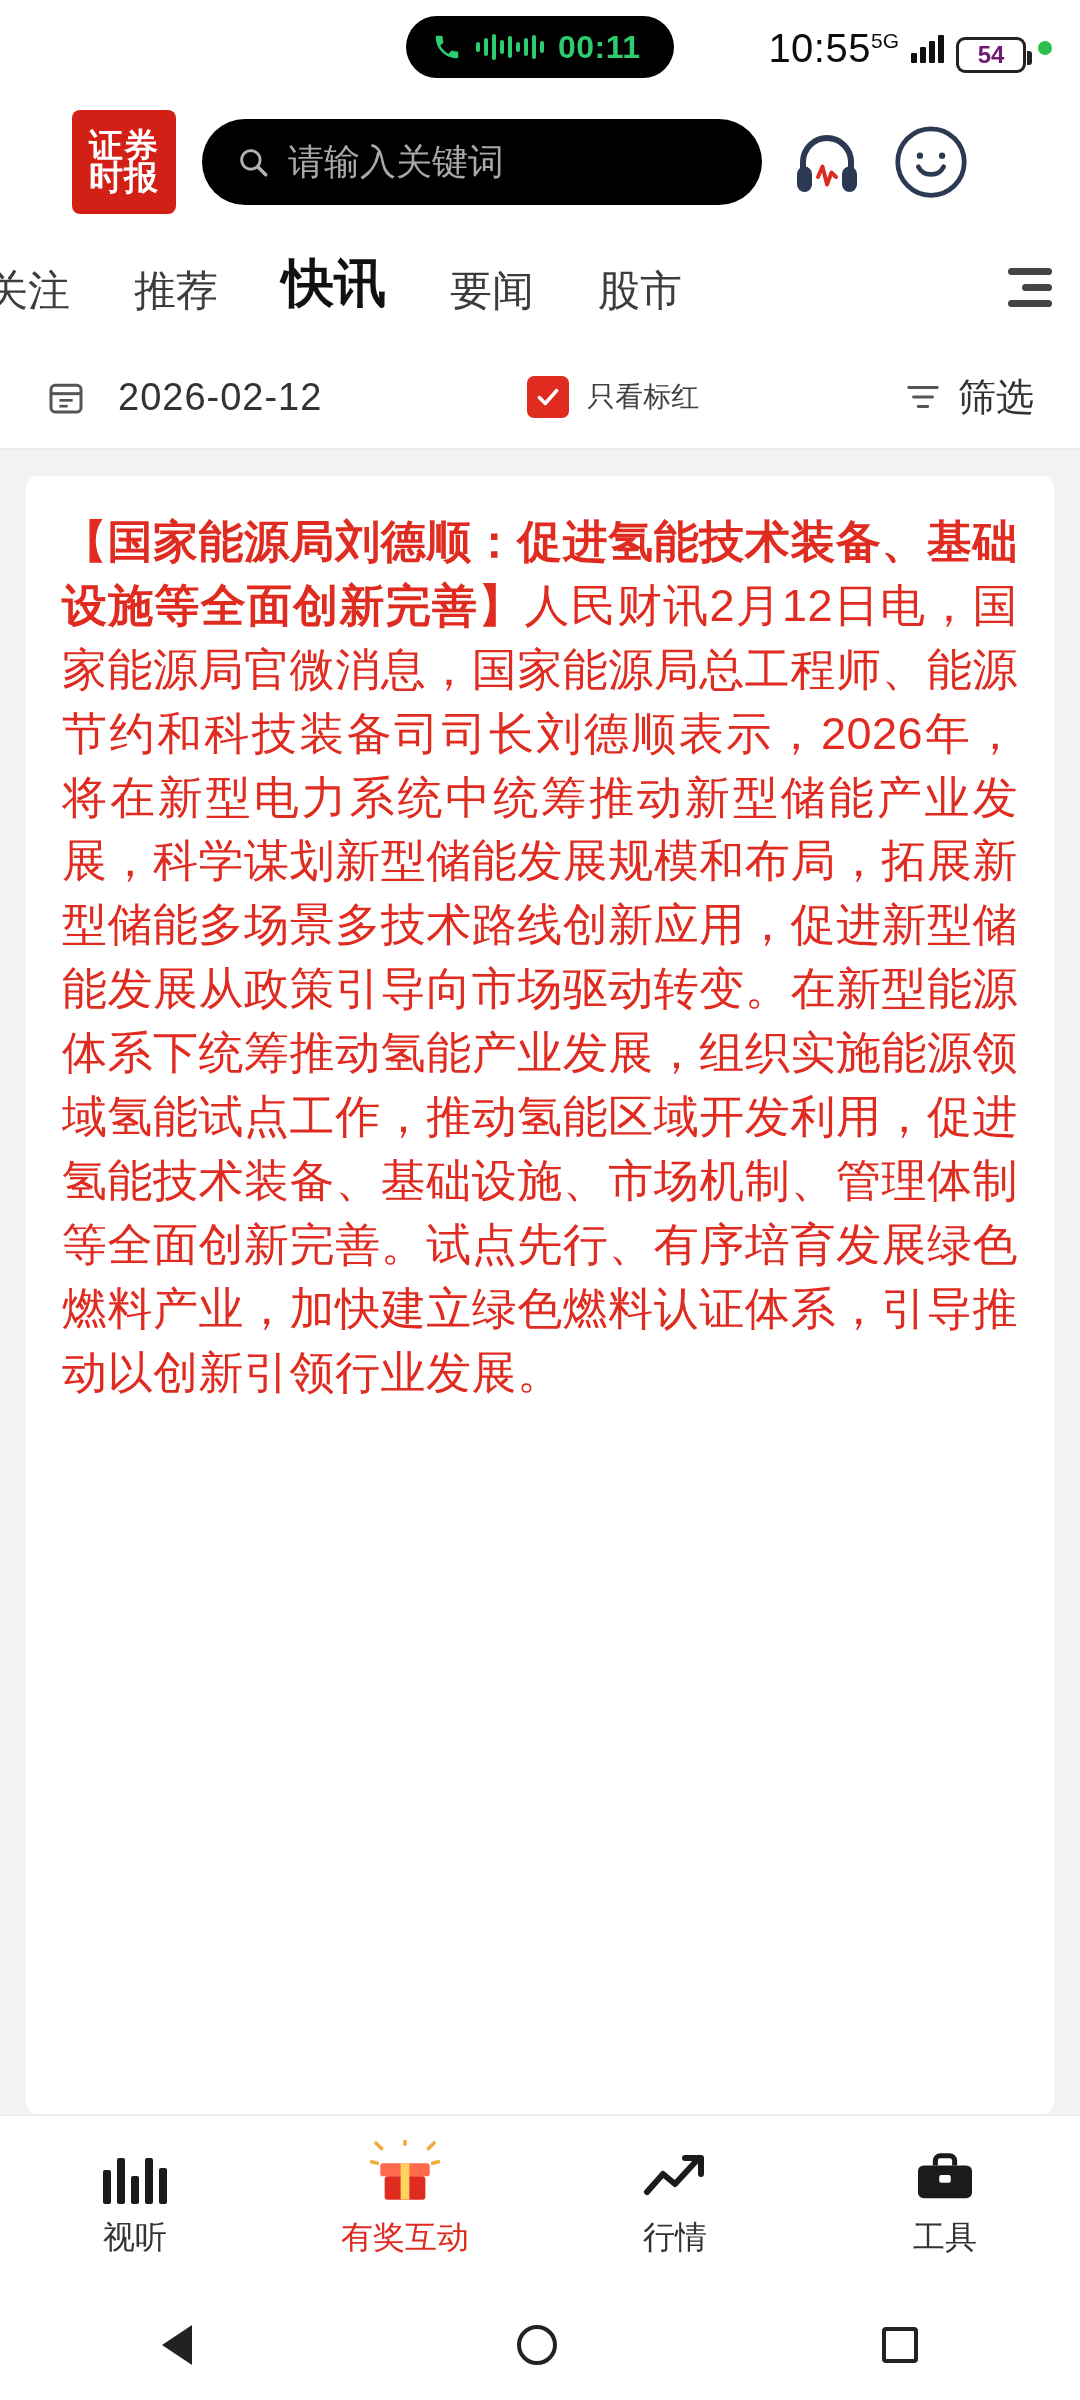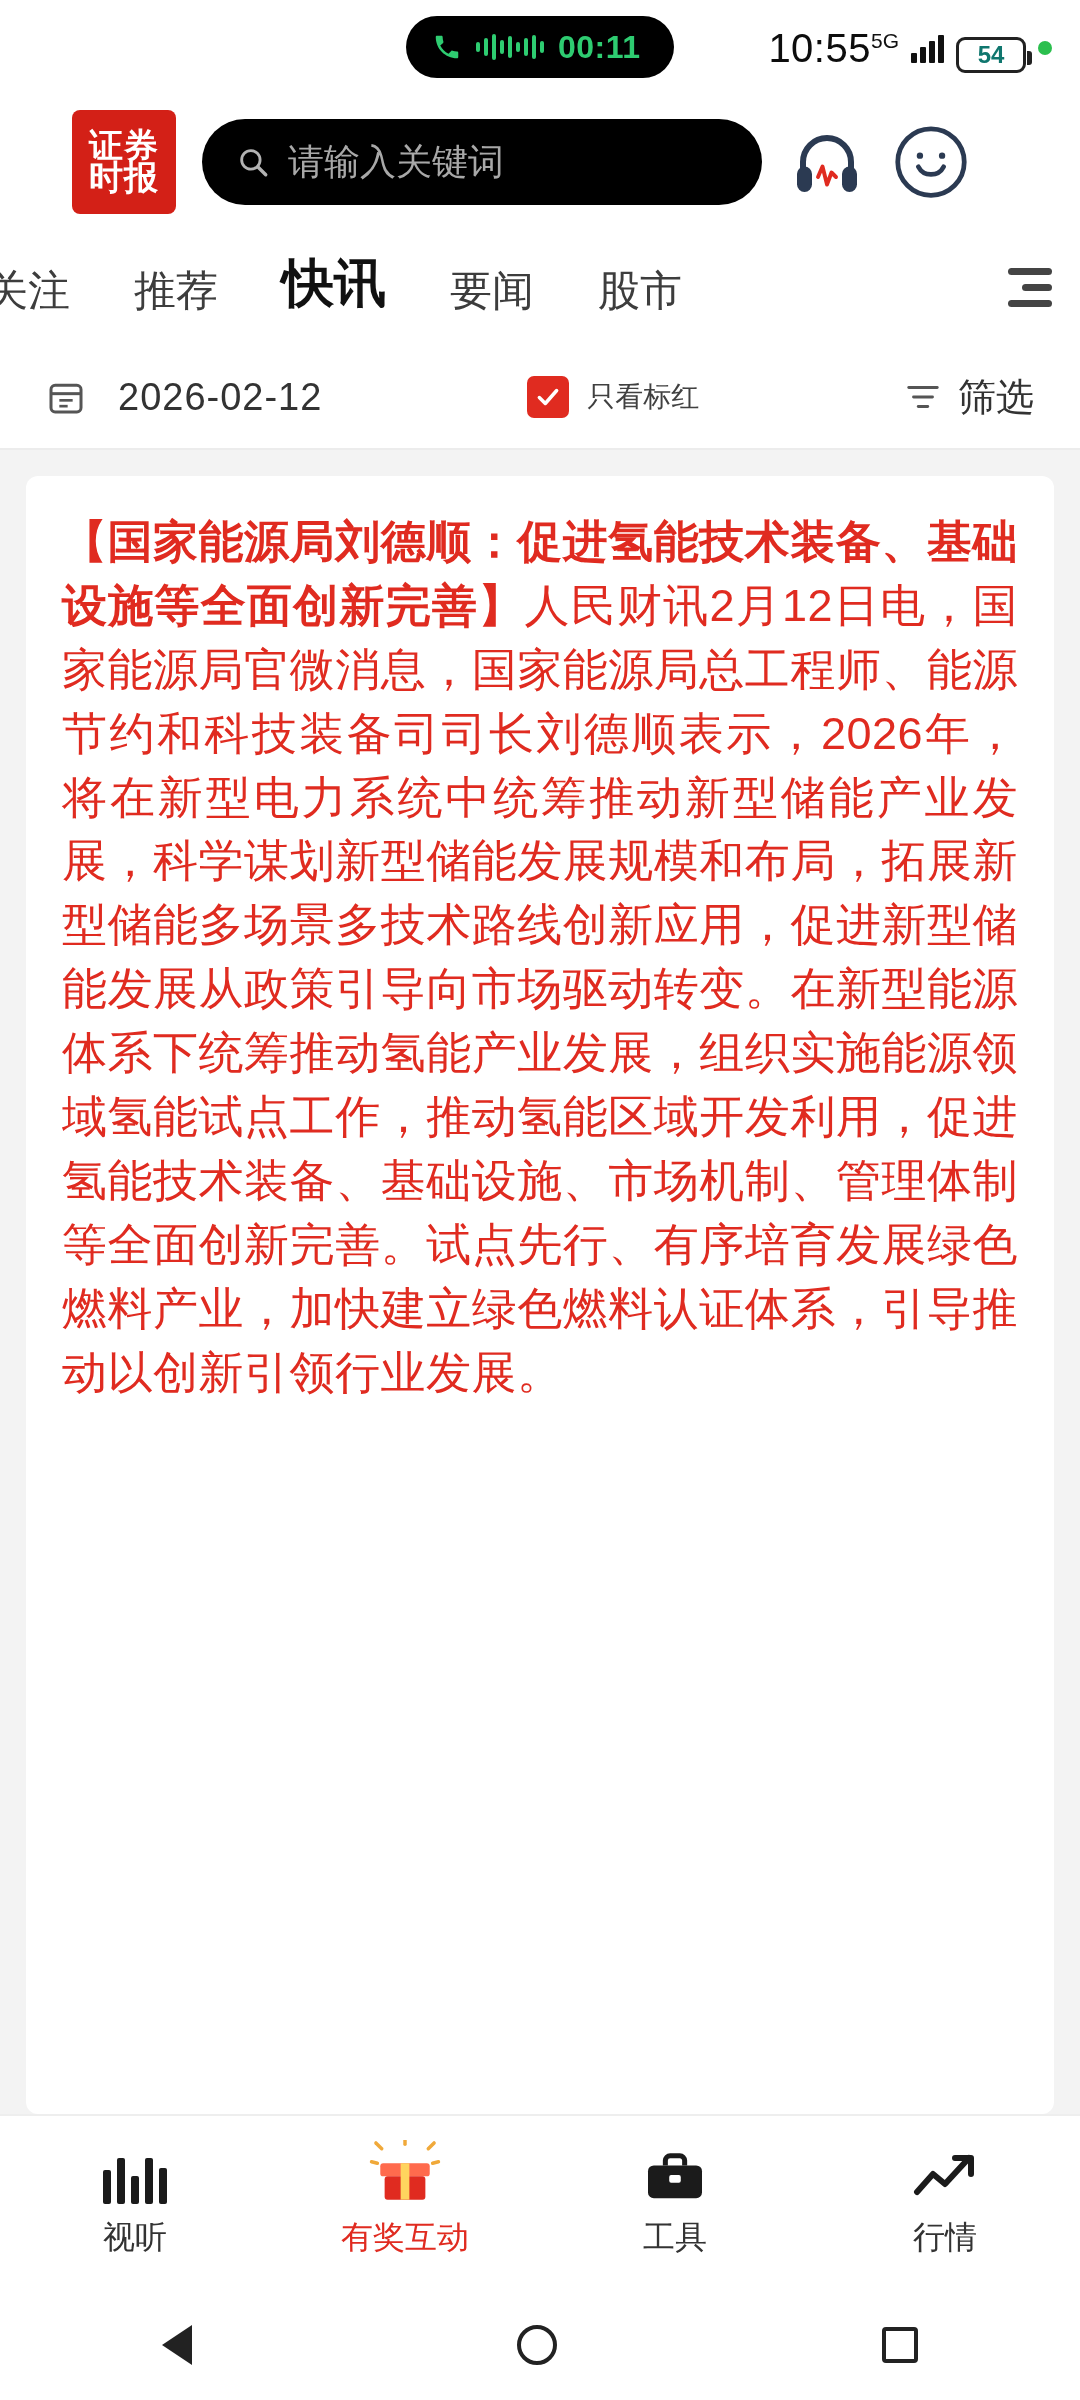--- a/index.html
+++ b/index.html
@@ -31,21 +31,21 @@
   .waves { display:flex; align-items:center; gap:4px; height:28px; }
   .waves i { display:block; width:4px; background:#2ecc71; border-radius:2px; }
   .pill-time { color:#2ecc71; font-size:32px; font-weight:600; letter-spacing:0.5px; }
   .status-right { display:flex; align-items:center; gap:12px; }
   .net-label { font-size: 21px; color:#111; line-height:1; margin-bottom:16px; }
   .sig { display:flex; align-items:flex-end; gap:3px; height:30px; }
   .sig i { width:6px; background:#111; border-radius:1px; display:block; }
   .batt {
     width:70px; height:36px; border:3px solid #222; border-radius:9px;
     display:flex; align-items:center; justify-content:center;
-    font-size:24px; color:#0f766e; font-weight:600; position:relative;margin-top:14px;
+    font-size:24px; color:#701a75; font-weight:600; position:relative;margin-top:14px;
   }
   .batt:after { content:""; position:absolute; right:-9px; top:11px; width:5px; height:14px; background:#222; border-radius:0 3px 3px 0; }
   .greendot { width:14px; height:14px; border-radius:50%; background:#2bbf4e; }
 
   
   .header { height: 132px; flex:0 0 132px; display:flex; align-items:center; padding: 0 40px; gap: 26px; }
   .logo {
     width: 104px; height: 104px; background:#d32017; border-radius:8px;
     display:flex; align-items:center; justify-content:center;
     color:#fff; font-family:"Liberation Serif", serif; font-weight:700;
@@ -303,38 +303,38 @@
           <rect x="7" y="16" width="34" height="9" rx="2" fill="#ff6a4d"></rect>
           <rect x="10" y="25" width="28" height="16" rx="2" fill="#e02b20"></rect>
           <rect x="21" y="16" width="6" height="25" fill="#ffd45e"></rect>
         </svg>
       </div>
       <div class="navlabel">有奖互动</div>
     </div>
 
     <div class="navitem">
       <div class="navicon">
+        <svg width="64" height="52" viewBox="0 0 32 26">
+          <polyline points="2,20 10,11 16,16 28,3" fill="none" stroke="#1b1b1b" stroke-width="3" stroke-linecap="round" stroke-linejoin="round"></polyline>
+          <polyline points="21,3 29,3 29,11" fill="none" stroke="#1b1b1b" stroke-width="3" stroke-linecap="round" stroke-linejoin="round"></polyline>
+        </svg>
+      </div>
+      <div class="navlabel">行情</div>
+    </div>
+
+    <div class="navitem">
+      <div class="navicon">
         <svg width="62" height="54" viewBox="0 0 32 28">
           <rect x="2" y="8" width="28" height="17" rx="3" fill="#1b1b1b"></rect>
           <path d="M11 8V5.5A2.5 2.5 0 0 1 13.5 3h5A2.5 2.5 0 0 1 21 5.5V8" fill="none" stroke="#1b1b1b" stroke-width="2.6"></path>
           <rect x="13" y="13" width="6" height="4" rx="1" fill="#fff"></rect>
         </svg>
       </div>
       <div class="navlabel">工具</div>
     </div>
-
-    <div class="navitem">
-      <div class="navicon">
-        <svg width="64" height="52" viewBox="0 0 32 26">
-          <polyline points="2,20 10,11 16,16 28,3" fill="none" stroke="#1b1b1b" stroke-width="3" stroke-linecap="round" stroke-linejoin="round"></polyline>
-          <polyline points="21,3 29,3 29,11" fill="none" stroke="#1b1b1b" stroke-width="3" stroke-linecap="round" stroke-linejoin="round"></polyline>
-        </svg>
-      </div>
-      <div class="navlabel">行情</div>
-    </div>
   </div>
 
   <div class="sysnav">
     <div class="sys-tri"></div>
     <div class="sys-circ"></div>
     <div class="sys-sq"></div>
   </div>
 
 </div>
 

